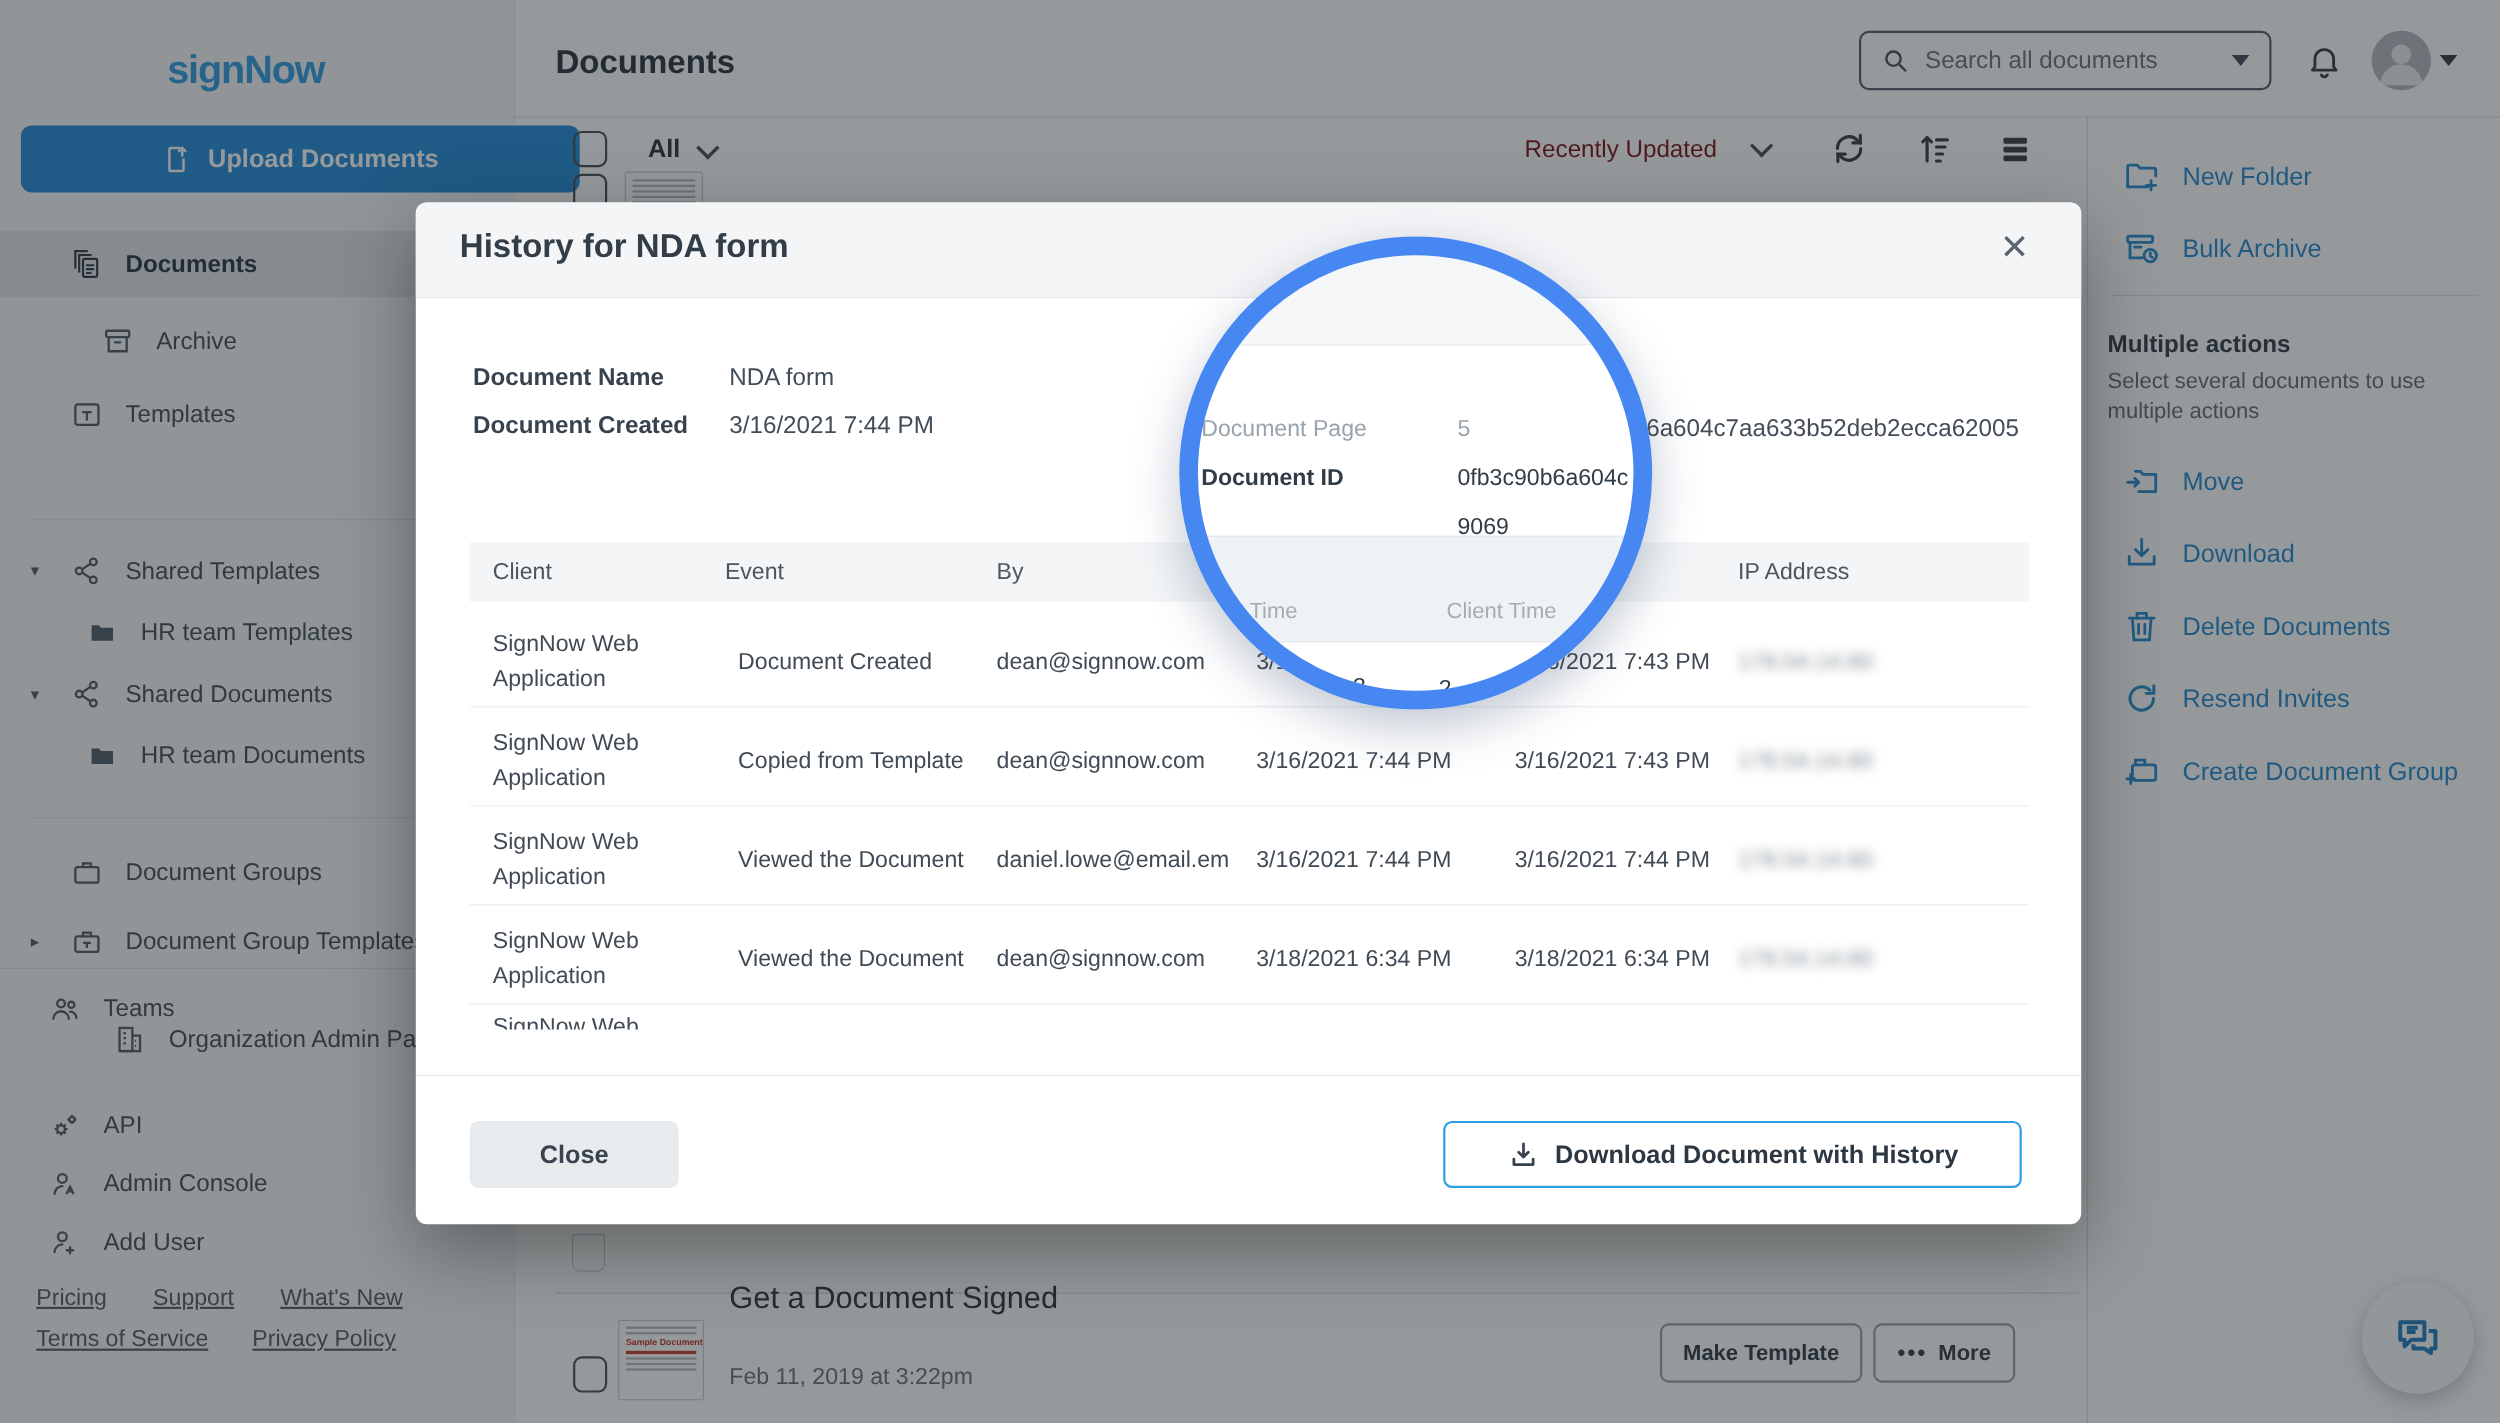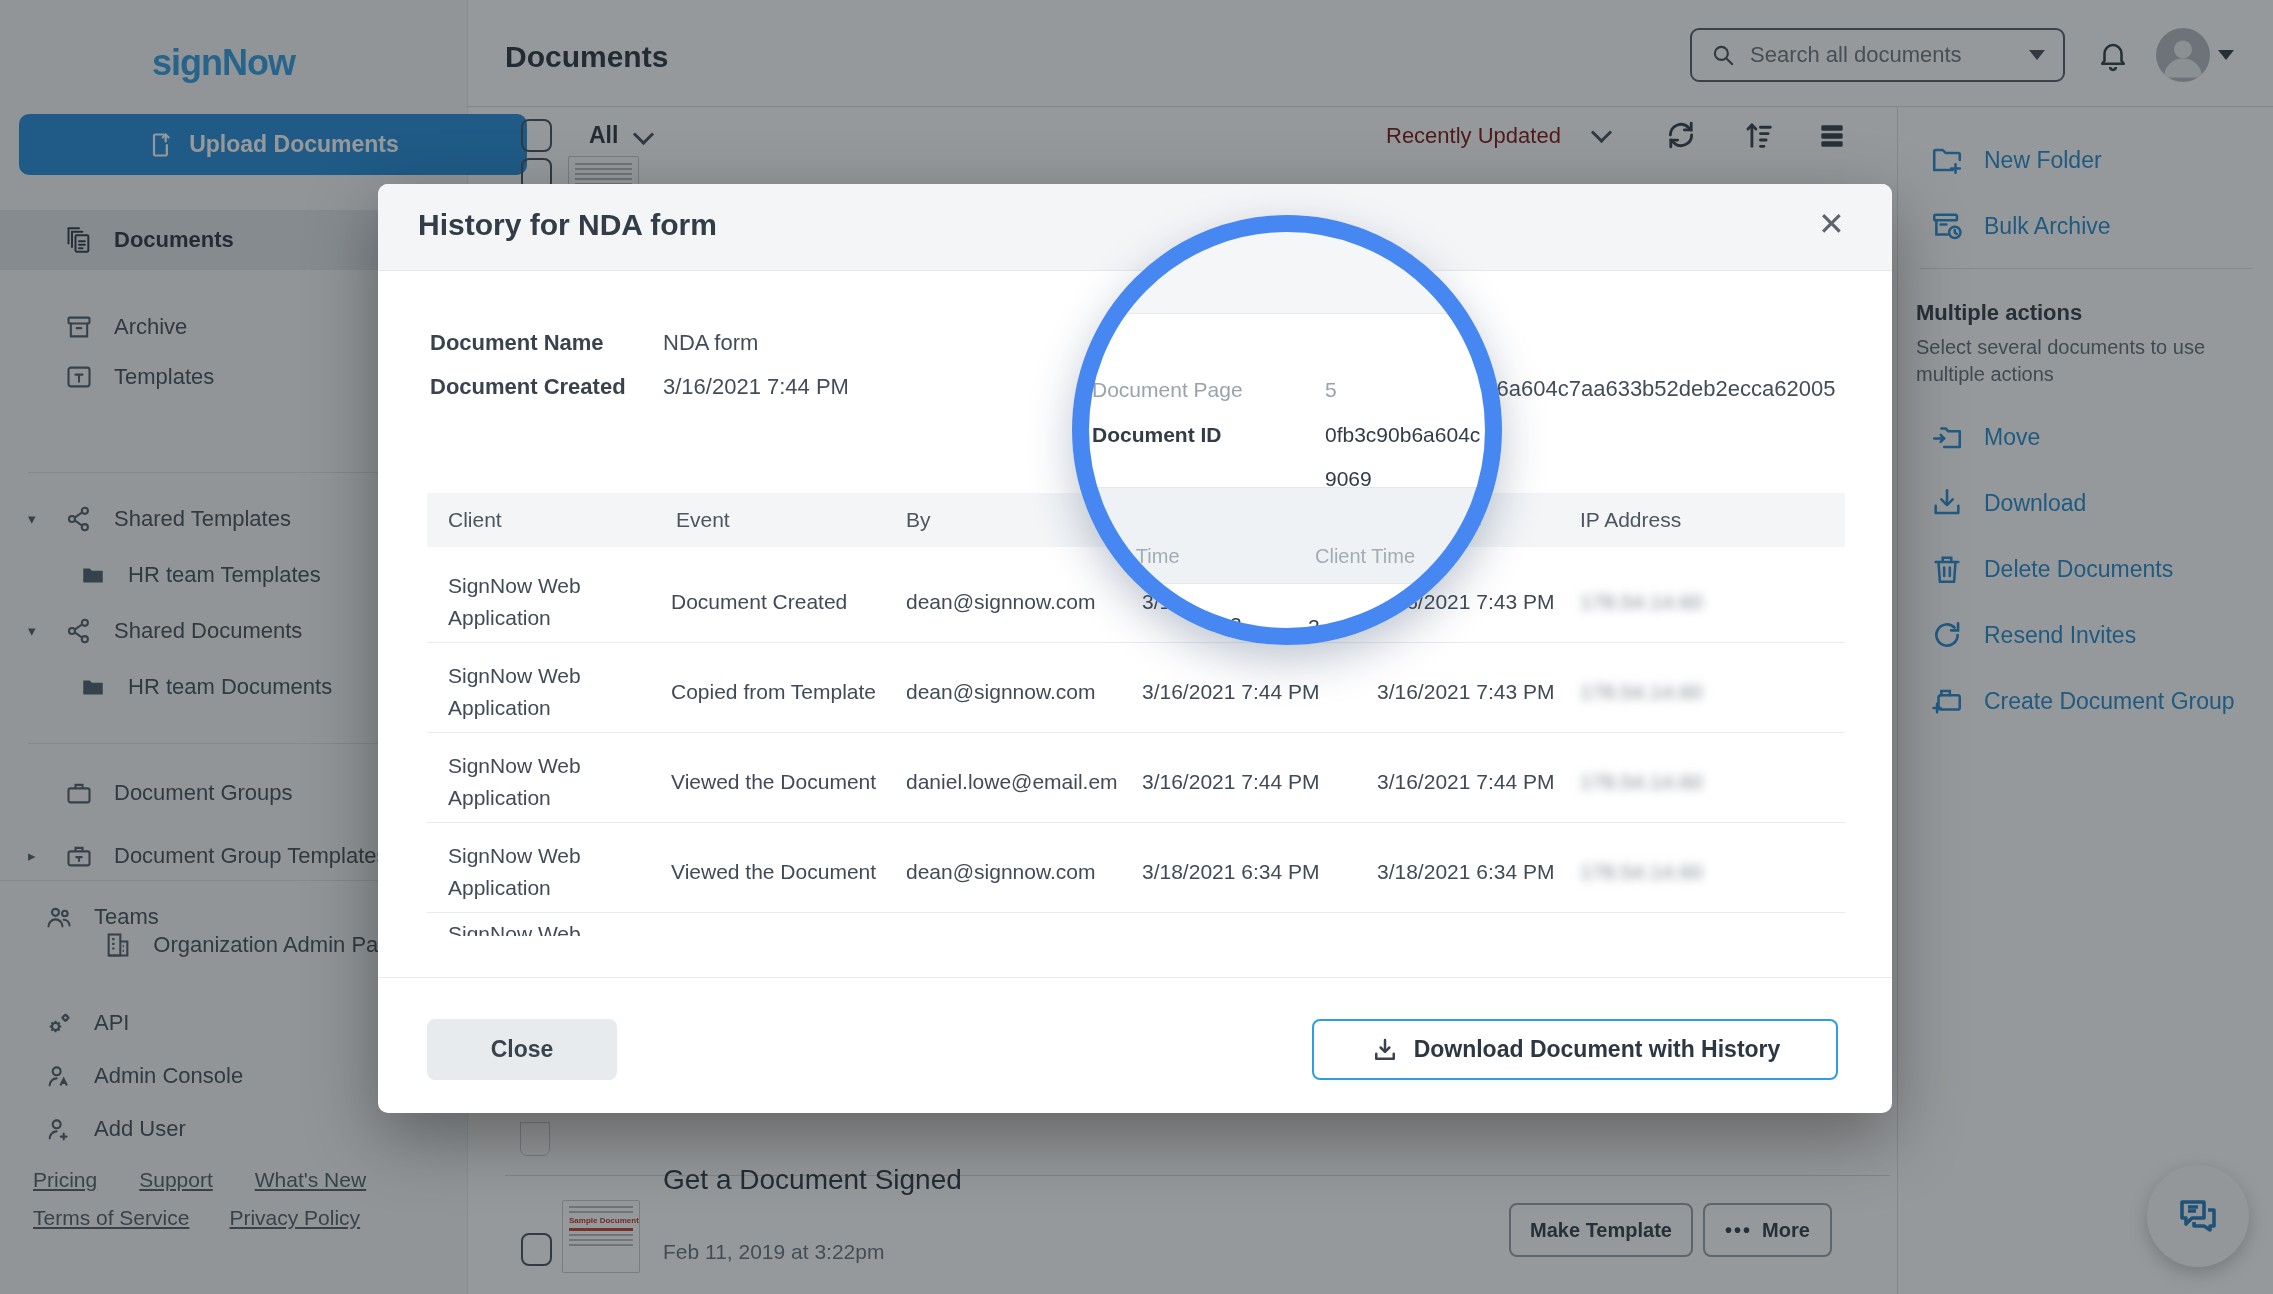--- a/index.html
+++ b/index.html
@@ -85,21 +85,21 @@
         <span class="ic">
         <svg width="28" height="28" viewBox="0 0 24 24" fill="none" stroke="#38424c" stroke-width="1.7" stroke-linecap="round">
             <path d="M3 15V2h9"></path>
             <path d="M6 18V5h9"></path>
             <rect x="9" y="8" width="11" height="14" rx="1"></rect>
             <path d="M12 13h5M12 16h5M12 19h3"></path>
           </svg>
       </span>
         <span>Documents</span>
     </div>
-    <div class="a sitem" style="top:300px;">
+    <div class="a sitem" style="top:283px;padding-left:28px;">
       <span style="width:44px;"></span>
         <span class="ic">
         <svg width="28" height="28" viewBox="0 0 24 24" fill="none" stroke="currentColor" stroke-width="1.8" stroke-linecap="round">
             <rect x="3" y="4" width="18" height="5" rx="1"></rect>
             <path d="M5 9v11h14V9"></path>
             <path d="M10 13h4"></path>
           </svg>
       </span>
         <span>Archive</span>
     </div>
@@ -447,21 +447,21 @@
     <div class="a dlabel" style="left:52px;top:190px;">Document Created</div>
     <div class="a dvalue" style="left:285px;top:190px;">3/16/2021 7:44 PM</div>
 
     <div class="a dvalue" style="left:772px;top:146px;color:#99a3ac;">Document Page</div>
     <div class="a dvalue" style="left:1005px;top:146px;color:#99a3ac;">5</div>
     <div class="a dlabel" style="left:772px;top:190px;">Document ID</div>
     <div class="a dvalue" style="left:1028px;top:192px;white-space:nowrap;">0fb3c90b6a604c7aa633b52deb2ecca62005</div>
 
     <div class="a" style="left:49px;top:309px;width:1418px;height:54px;background:#f3f5f7;"></div>
     <div class="a th" style="left:70px;top:324px;">Client</div>
-    <div class="a th" style="left:298px;top:324px;">Event</div>
+    <div class="a th" style="left:281px;top:324px;">Event</div>
     <div class="a th" style="left:528px;top:324px;">By</div>
     <div class="a th" style="left:764px;top:324px;">Server Time</div>
     <div class="a th" style="left:999px;top:324px;">Client Time</div>
     <div class="a th" style="left:1202px;top:324px;">IP Address</div>
 
     <div class="a td" style="left:70px;top:390px;">SignNow Web</div>
     <div class="a td" style="left:70px;top:422px;">Application</div>
     <div class="a td" style="left:293px;top:406px;">Document Created</div>
     <div class="a td" style="left:528px;top:406px;">dean@signnow.com</div>
     <div class="a td" style="left:764px;top:406px;">3/16/2021 7:44 PM</div>

